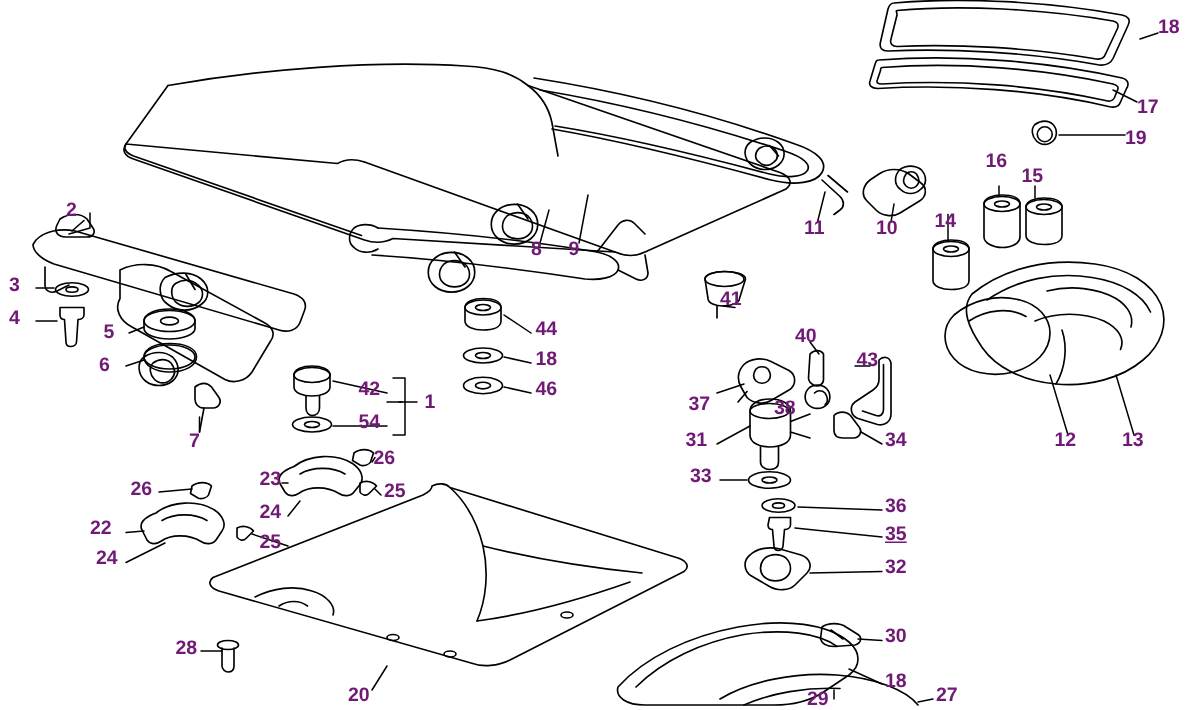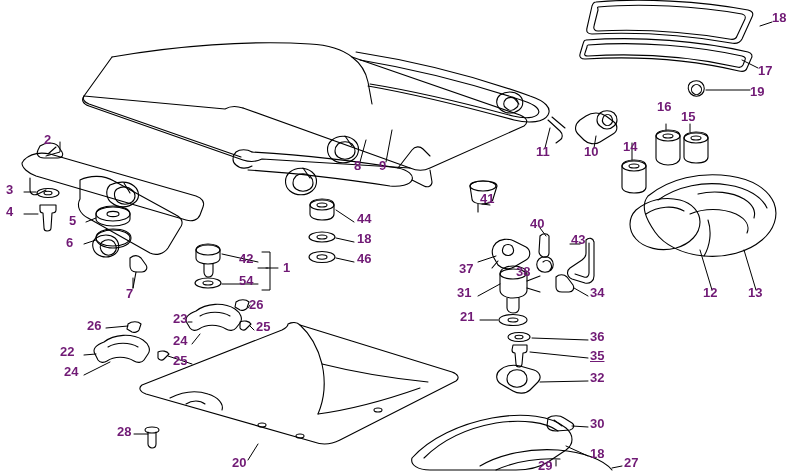--- a/index.html
+++ b/index.html
@@ -339,21 +339,21 @@
   <div class="callout" style="left:256px; top:320px;">25</div>
   <div class="callout" style="left:173px; top:354px;">25</div>
   <div class="callout" style="left:249px; top:298px;">26</div>
   <div class="callout" style="left:87px;  top:319px;">26</div>
   <div class="callout" style="left:624px; top:456px;">27</div>
   <div class="callout" style="left:590px; top:447px;">18</div>
   <div class="callout" style="left:538px; top:459px;">29</div>
   <div class="callout" style="left:590px; top:417px;">30</div>
   <div class="callout" style="left:457px; top:286px;">31</div>
   <div class="callout" style="left:590px; top:371px;">32</div>
-  <div class="callout" style="left:460px; top:310px;">21</div>
+  <div class="callout" style="left:460px; top:310px;">33</div>
   <div class="callout" style="left:590px; top:286px;">34</div>
   <div class="callout" style="left:590px; top:349px;text-decoration:underline;">35</div>
   <div class="callout" style="left:590px; top:330px;">36</div>
   <div class="callout" style="left:459px; top:242px;margin-top:20px;">37</div>
   <div class="callout" style="left:516px; top:265px;">38</div>
   <div class="callout" style="left:239px; top:274px;">54</div>
   <div class="callout" style="left:530px; top:217px;">40</div>
   <div class="callout" style="left:480px; top:192px;">41</div>
   <div class="callout" style="left:239px; top:252px;">42</div>
   <div class="callout" style="left:571px; top:233px;">43</div>

